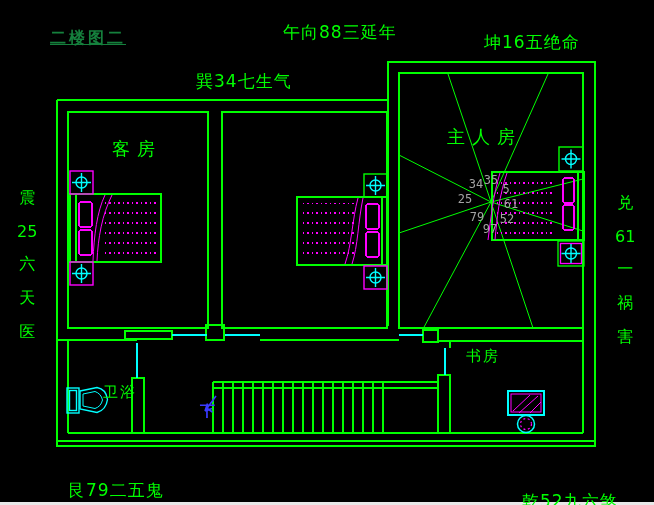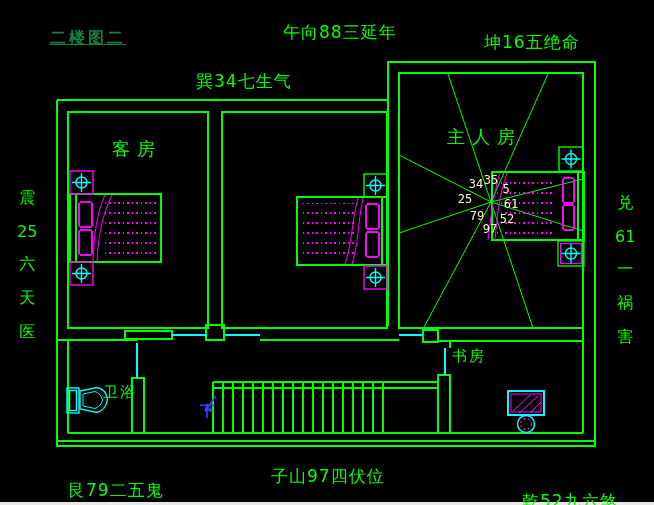--- a/index.html
+++ b/index.html
@@ -9,21 +9,21 @@
   .lbl{position:absolute;white-space:nowrap;line-height:1;}
   .green{color:#00ff00;}
   .blue{color:#15803d;font-weight:bold;}
   .t15{font-size:17px;letter-spacing:1px;}
   .title{font-size:16px;letter-spacing:3px;text-decoration:underline;}
   .room{font-size:18px;letter-spacing:7px;}
   .room-sm{font-size:15px;letter-spacing:2px;}
   .vcol{position:absolute;display:flex;flex-direction:column;align-items:center;
         gap:13px;font-size:16px;color:#00ff00;}
   .starnum{position:absolute;transform:translate(-50%,-50%);font-size:12px;
-           color:#fef9c3;font-family:"DejaVu Sans Mono",monospace;}
+           color:#a3a3a3;font-family:"DejaVu Sans Mono",monospace;}
   .downlbl{position:absolute;font-size:15px;color:#3a3aff;font-weight:bold;}
 </style>
 </head>
 <body>
 
 <div id="stage">
 
   <svg id="plan" width="654" height="505" viewBox="0 0 654 505" shape-rendering="crispEdges">
     <defs>
       <pattern id="p-dots" width="9" height="10" patternUnits="userSpaceOnUse">
@@ -179,37 +179,36 @@
   <div class="vcol" style="left:615px;top:193px;">
     <span>兑</span>
     <span>61</span>
     <span>一</span>
     <span>祸</span>
     <span>害</span>
   </div>
 
   <div class="lbl t15 green" style="left:68px;top:482px;">艮79二五鬼</div>
 
-  <div class="lbl t15 green" style="left:271px;top:468px;">子山97四伏位</div>
 
   <div class="lbl t15 green" style="left:522px;top:465px;margin-top:28px;">乾52九六煞</div>
 
   <div class="lbl room green" style="left:112px;top:140px;">客房</div>
 
 
   <div class="lbl room green" style="left:447px;top:128px;">主人房</div>
 
   <div class="lbl room-sm green" style="left:103px;top:345px;margin-top:40px;">卫浴</div>
 
-  <div class="lbl room-sm green" style="left:452px;top:349px;">书房</div>
+  <div class="lbl room-sm green" style="left:466px;top:349px;">书房</div>
 
   <span class="starnum" style="left:476px;top:184px;">34</span>
   <span class="starnum" style="left:491px;top:180px;">35</span>
   <span class="starnum" style="left:506px;top:189px;">5</span>
   <span class="starnum" style="left:465px;top:199px;">25</span>
   <span class="starnum" style="left:511px;top:204px;">61</span>
-  <span class="starnum" style="left:477px;top:217px;font-family:Liberation Mono, monospace;">79</span>
+  <span class="starnum" style="left:477px;top:217px;">79</span>
   <span class="starnum" style="left:507px;top:219px;">52</span>
   <span class="starnum" style="left:490px;top:229px;">97</span>
 
   <div class="downlbl" style="left:200px;top:402px;">下</div>
 
 </div>
 
 </body></html>

